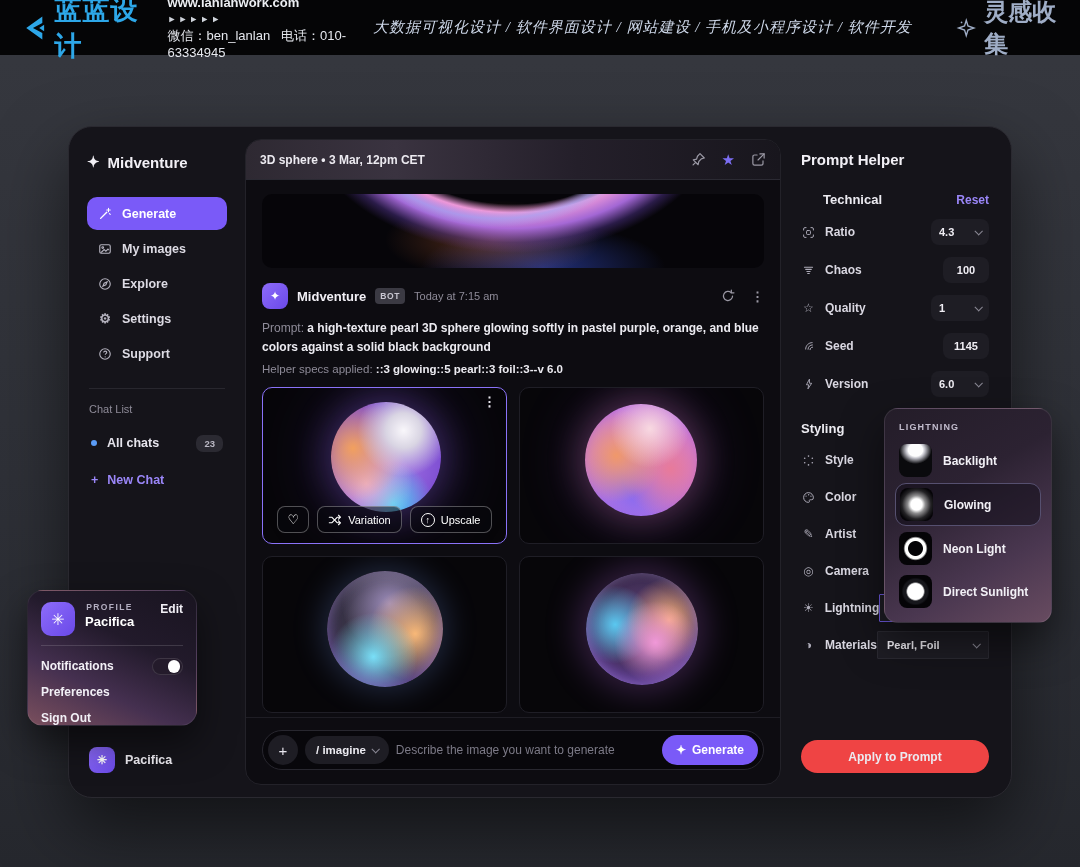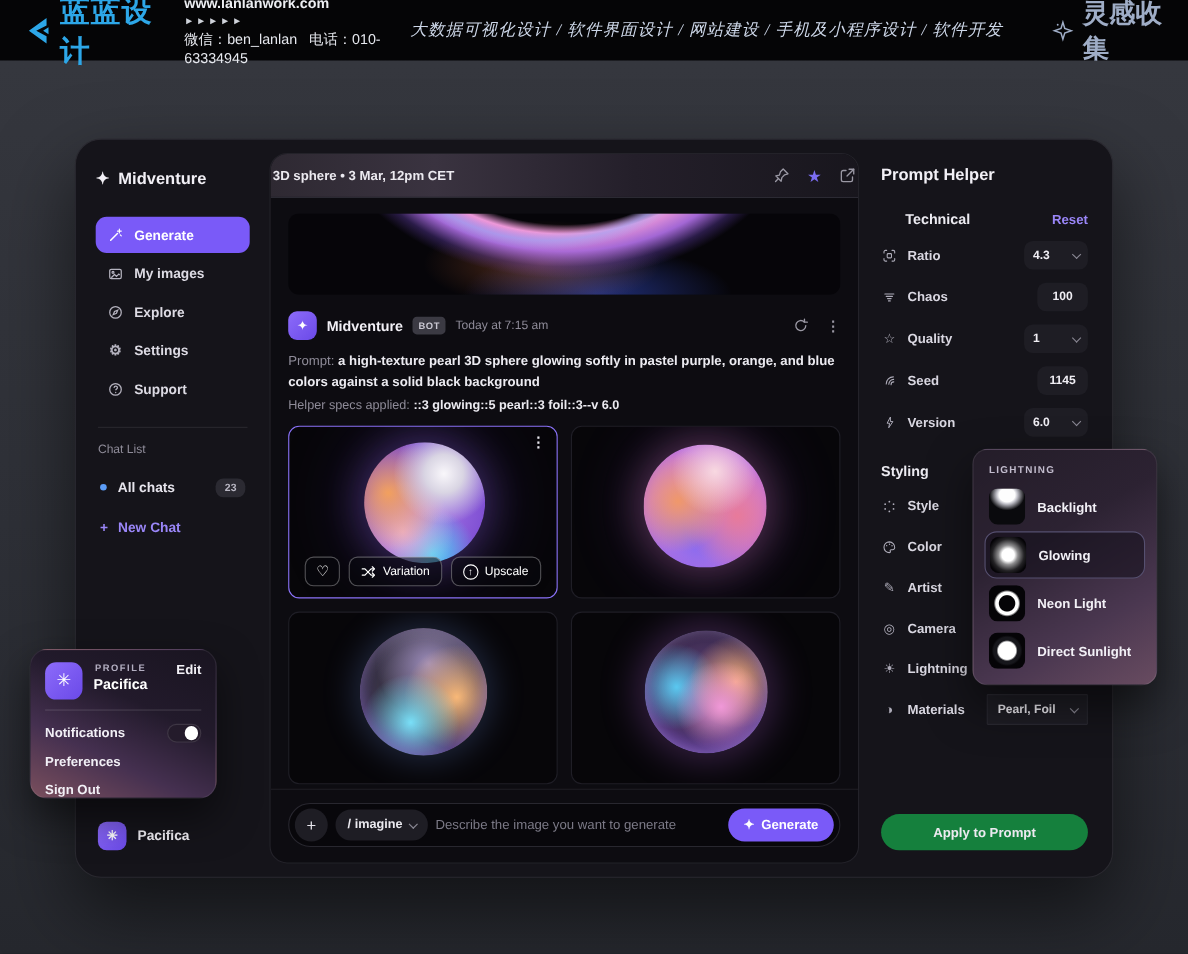--- a/index.html
+++ b/index.html
@@ -46,21 +46,21 @@
     color:#9a86f8; font-size:12.5px; font-weight:600; }
   .side-user { position:absolute; left:20px; bottom:24px; display:flex; align-items:center; gap:10px;
     color:#f0eef4; font-size:12.5px; font-weight:700; }
   .avatar-sq { display:inline-flex; align-items:center; justify-content:center; border-radius:8px;
     background:linear-gradient(135deg,#8d6cfa,#6a49e8); color:#fff; }
   .av26 { width:26px; height:26px; font-size:12px; }
 
   
   .chat-col { position:absolute; left:176px; top:12px; width:536px; height:646px; background:#0d0c11;
     border:1px solid #232229; border-radius:16px; display:flex; flex-direction:column; overflow:hidden; }
-  .chat-topbar { height:40px; flex:none; display:flex; align-items:center; padding:0 2px; gap:14px;
+  .chat-topbar { height:40px; flex:none; display:flex; align-items:center; padding:0 14px; gap:14px;
     background:linear-gradient(90deg,#2e2932 0%,#3a3340 28%,#241f2a 62%,#18161d 100%);
     border-bottom:1px solid #2b2a33; }
   .chat-title { color:#eceaf0; font-size:12px; font-weight:600; }
   .topbar-icons { margin-left:auto; display:flex; align-items:center; gap:16px; }
   .topbar-icons .star { color:#7b6df2; font-size:15px; }
   .preview { flex:none; margin:14px 16px 0; height:74px; border-radius:10px;
     background:
       radial-gradient(200px 150px at 47% -85px, rgba(0,0,0,0) 68%, rgba(150,170,250,.55) 73%, rgba(0,0,0,0) 79%),
       radial-gradient(245px 175px at 50% -95px, rgba(0,0,0,0) 60%, rgba(248,160,228,.95) 65%, rgba(190,120,248,.85) 74%, rgba(110,70,190,.35) 82%, rgba(0,0,0,0) 88%),
       radial-gradient(150px 55px at 46% 62%, rgba(235,120,60,.35), rgba(0,0,0,0) 72%),
@@ -144,26 +144,26 @@
   .tech-row .ico { width:15px; margin-right:9px; color:#aeacb9; display:inline-flex; justify-content:center; font-size:12px; }
   .tech-row .lbl { color:#d9d7e1; font-size:12px; font-weight:600; }
   .ctrl { margin-left:auto; display:inline-flex; align-items:center; justify-content:space-between;
     background:#1e1d24; border-radius:8px; height:26px; padding:0 8px; color:#f0eef4; font-size:11px; font-weight:700; }
   .ctrl.dd { width:58px; }
   .ctrl.txt { width:46px; justify-content:center; }
   .styling-head { color:#ecebf1; font-size:13px; font-weight:700; margin-top:24px; }
   .style-row { display:flex; align-items:center; margin-top:11px; height:26px; }
   .style-row .ico { width:15px; margin-right:9px; color:#aeacb9; display:inline-flex; justify-content:center; font-size:12px; }
   .style-row .lbl { color:#d9d7e1; font-size:12px; font-weight:600; }
-  .sel { margin-left:auto; width:92px; height:28px; display:inline-flex; align-items:center;
+  .sel { margin-left:auto; width:112px; height:28px; display:inline-flex; align-items:center;
     background:#1e1d24; border:1px solid #2a2931; border-radius:1px; padding:0 9px; color:#f0eef4;
     font-size:11px; font-weight:700; justify-content:space-between; }
   .sel.open { border:1px solid #6e5ae0; }
   .apply-btn { position:absolute; left:22px; right:22px; bottom:24px; height:33px; border-radius:17px;
-    background:#15803d; color:#eceaf0; font-size:12px; font-weight:600; display:flex; align-items:center; justify-content:center; }
+    background:#ef4444; color:#eceaf0; font-size:12px; font-weight:600; display:flex; align-items:center; justify-content:center; }
 
   
   .light-pop { position:absolute; left:884px; top:408px; width:168px; border-radius:14px; padding:11px 10px 10px;
     background:linear-gradient(150deg,#241d29 0%,#2c2232 38%,#4a3750 72%,#6d4f63 105%);
     border:1px solid rgba(255,255,255,.09); box-shadow:0 18px 40px rgba(0,0,0,.5); z-index:30; }
   .light-label { color:#c2bccd; font-size:9px; font-weight:700; letter-spacing:1.2px; margin:2px 0 8px 4px; }
   .light-opt { display:flex; align-items:center; gap:11px; padding:4px; border-radius:11px; margin-top:2px; }
   .light-opt.selected { background:rgba(18,14,26,.55); border:1px solid #565070; }
   .light-opt .lbl { color:#f2f0f6; font-size:12px; font-weight:700; }
   .thumb { width:33px; height:33px; border-radius:8px; flex:none; background:#050407; }

